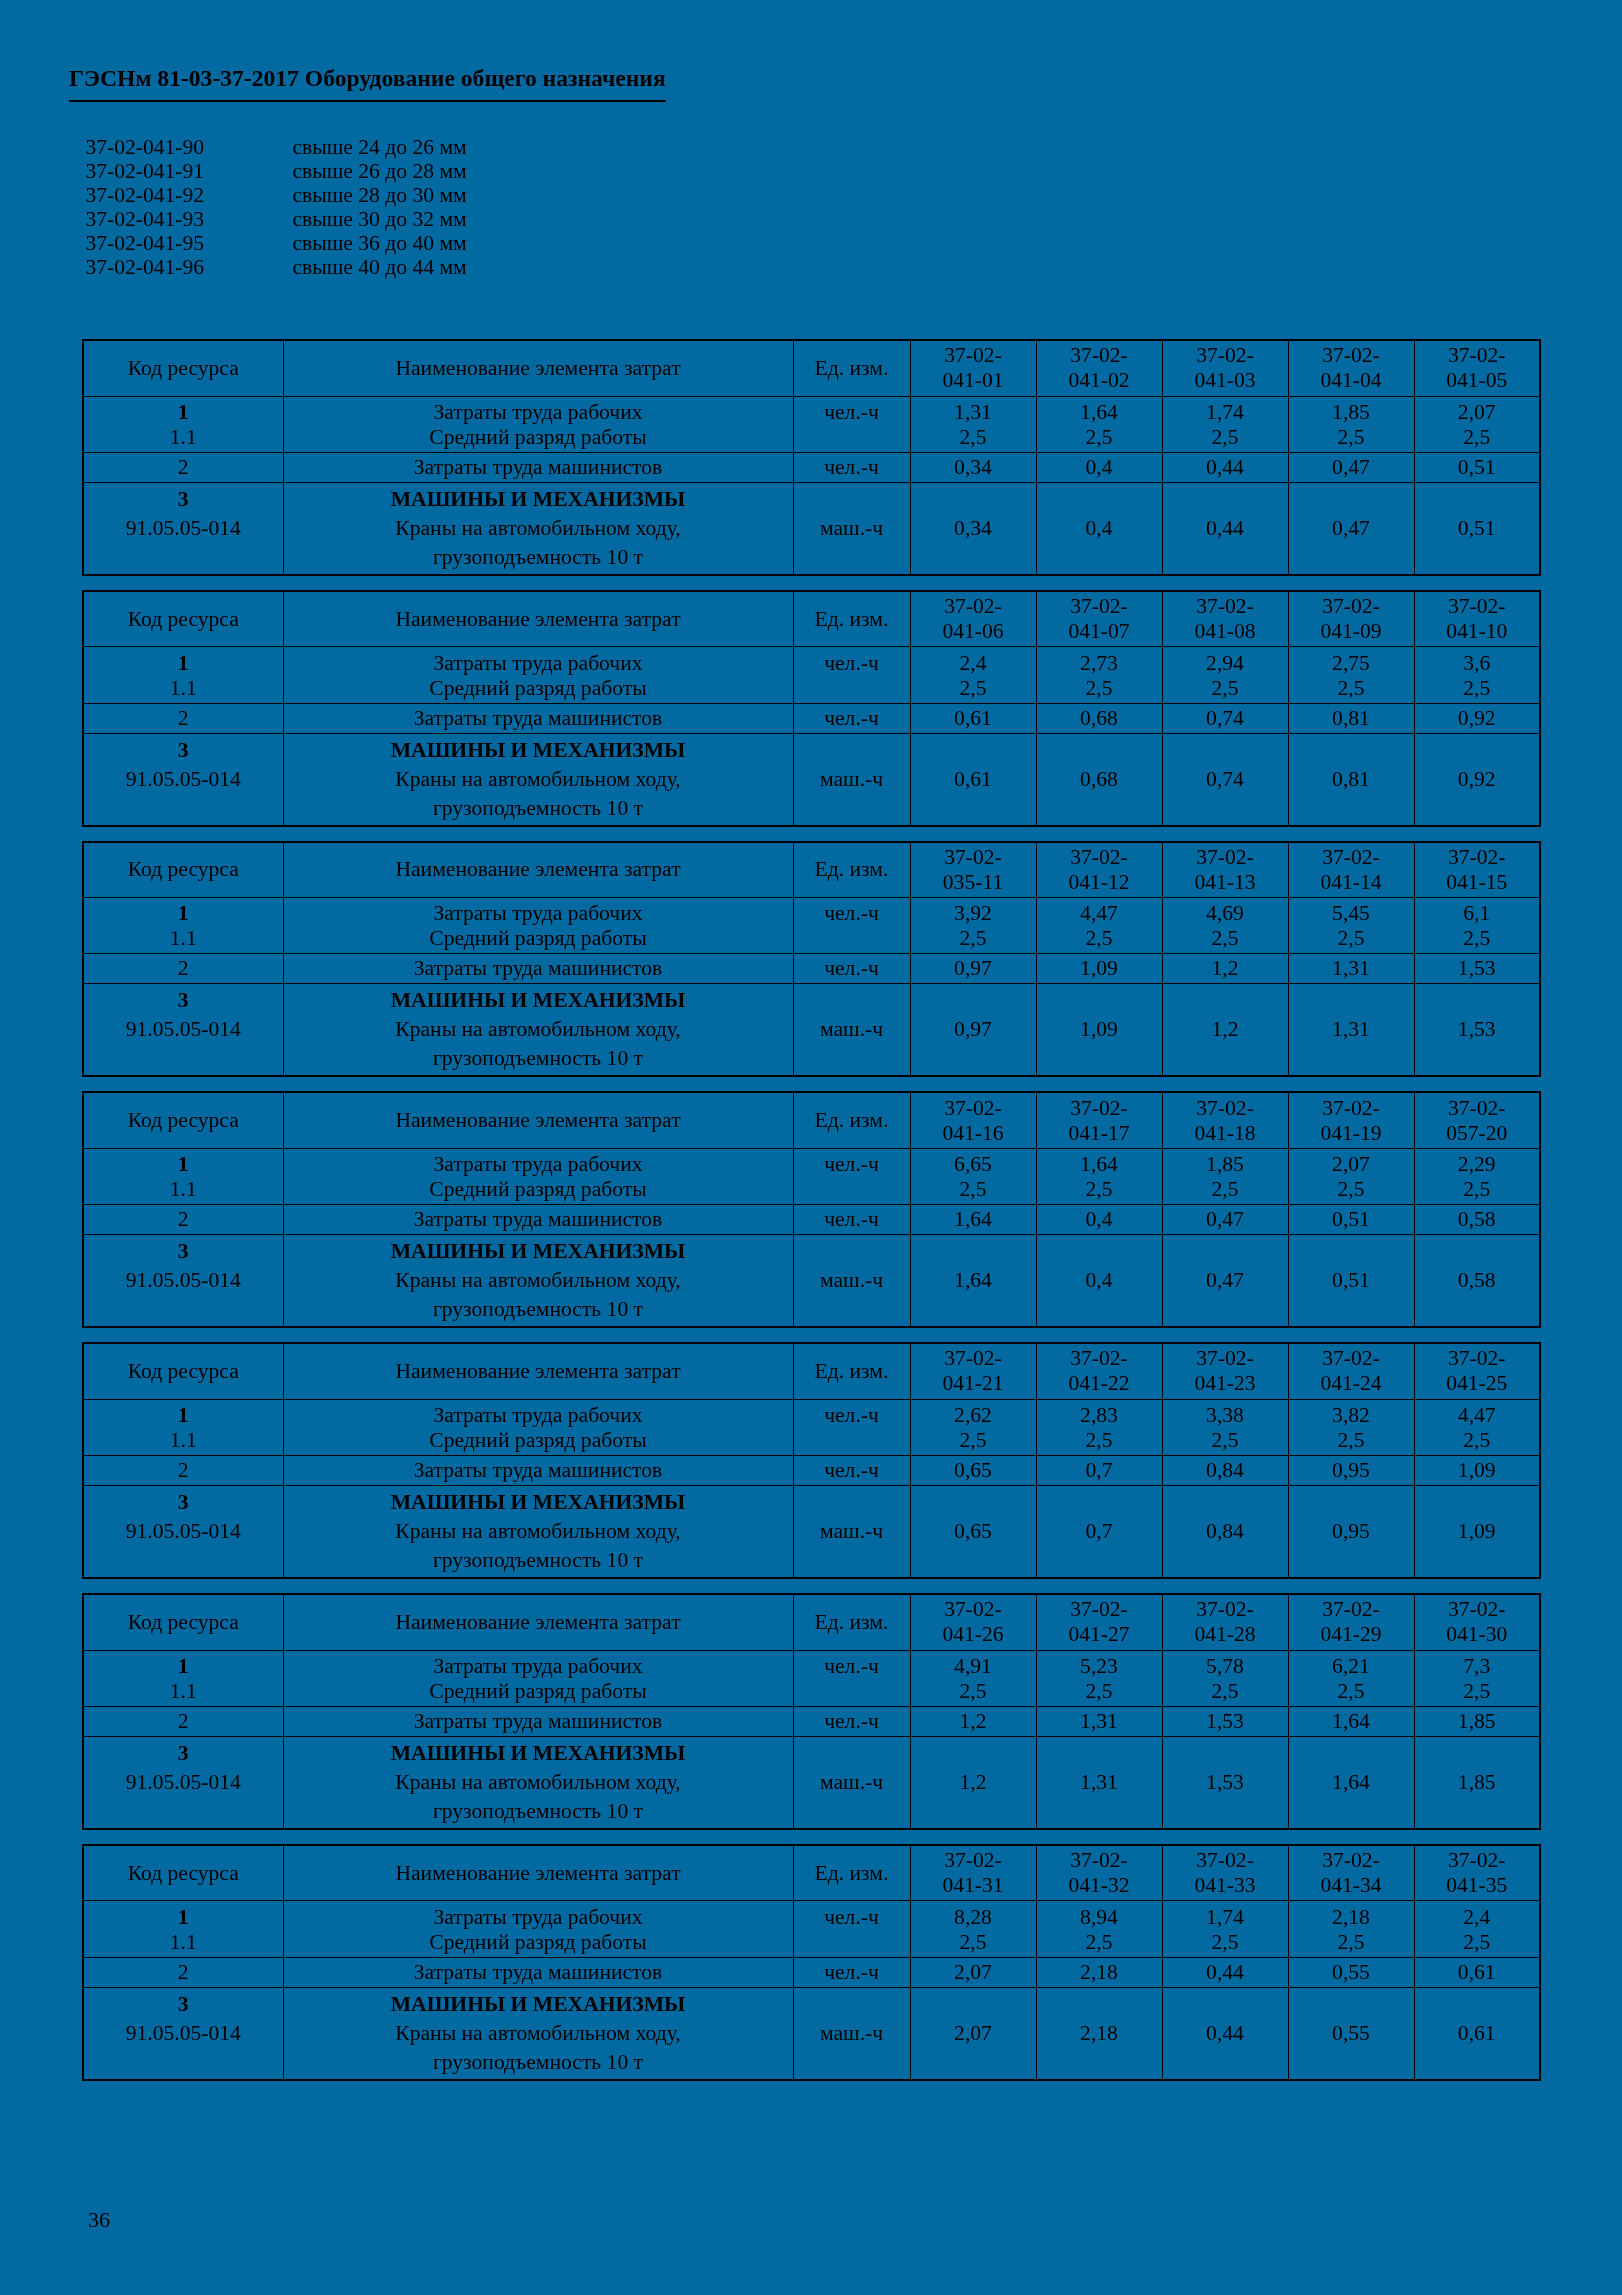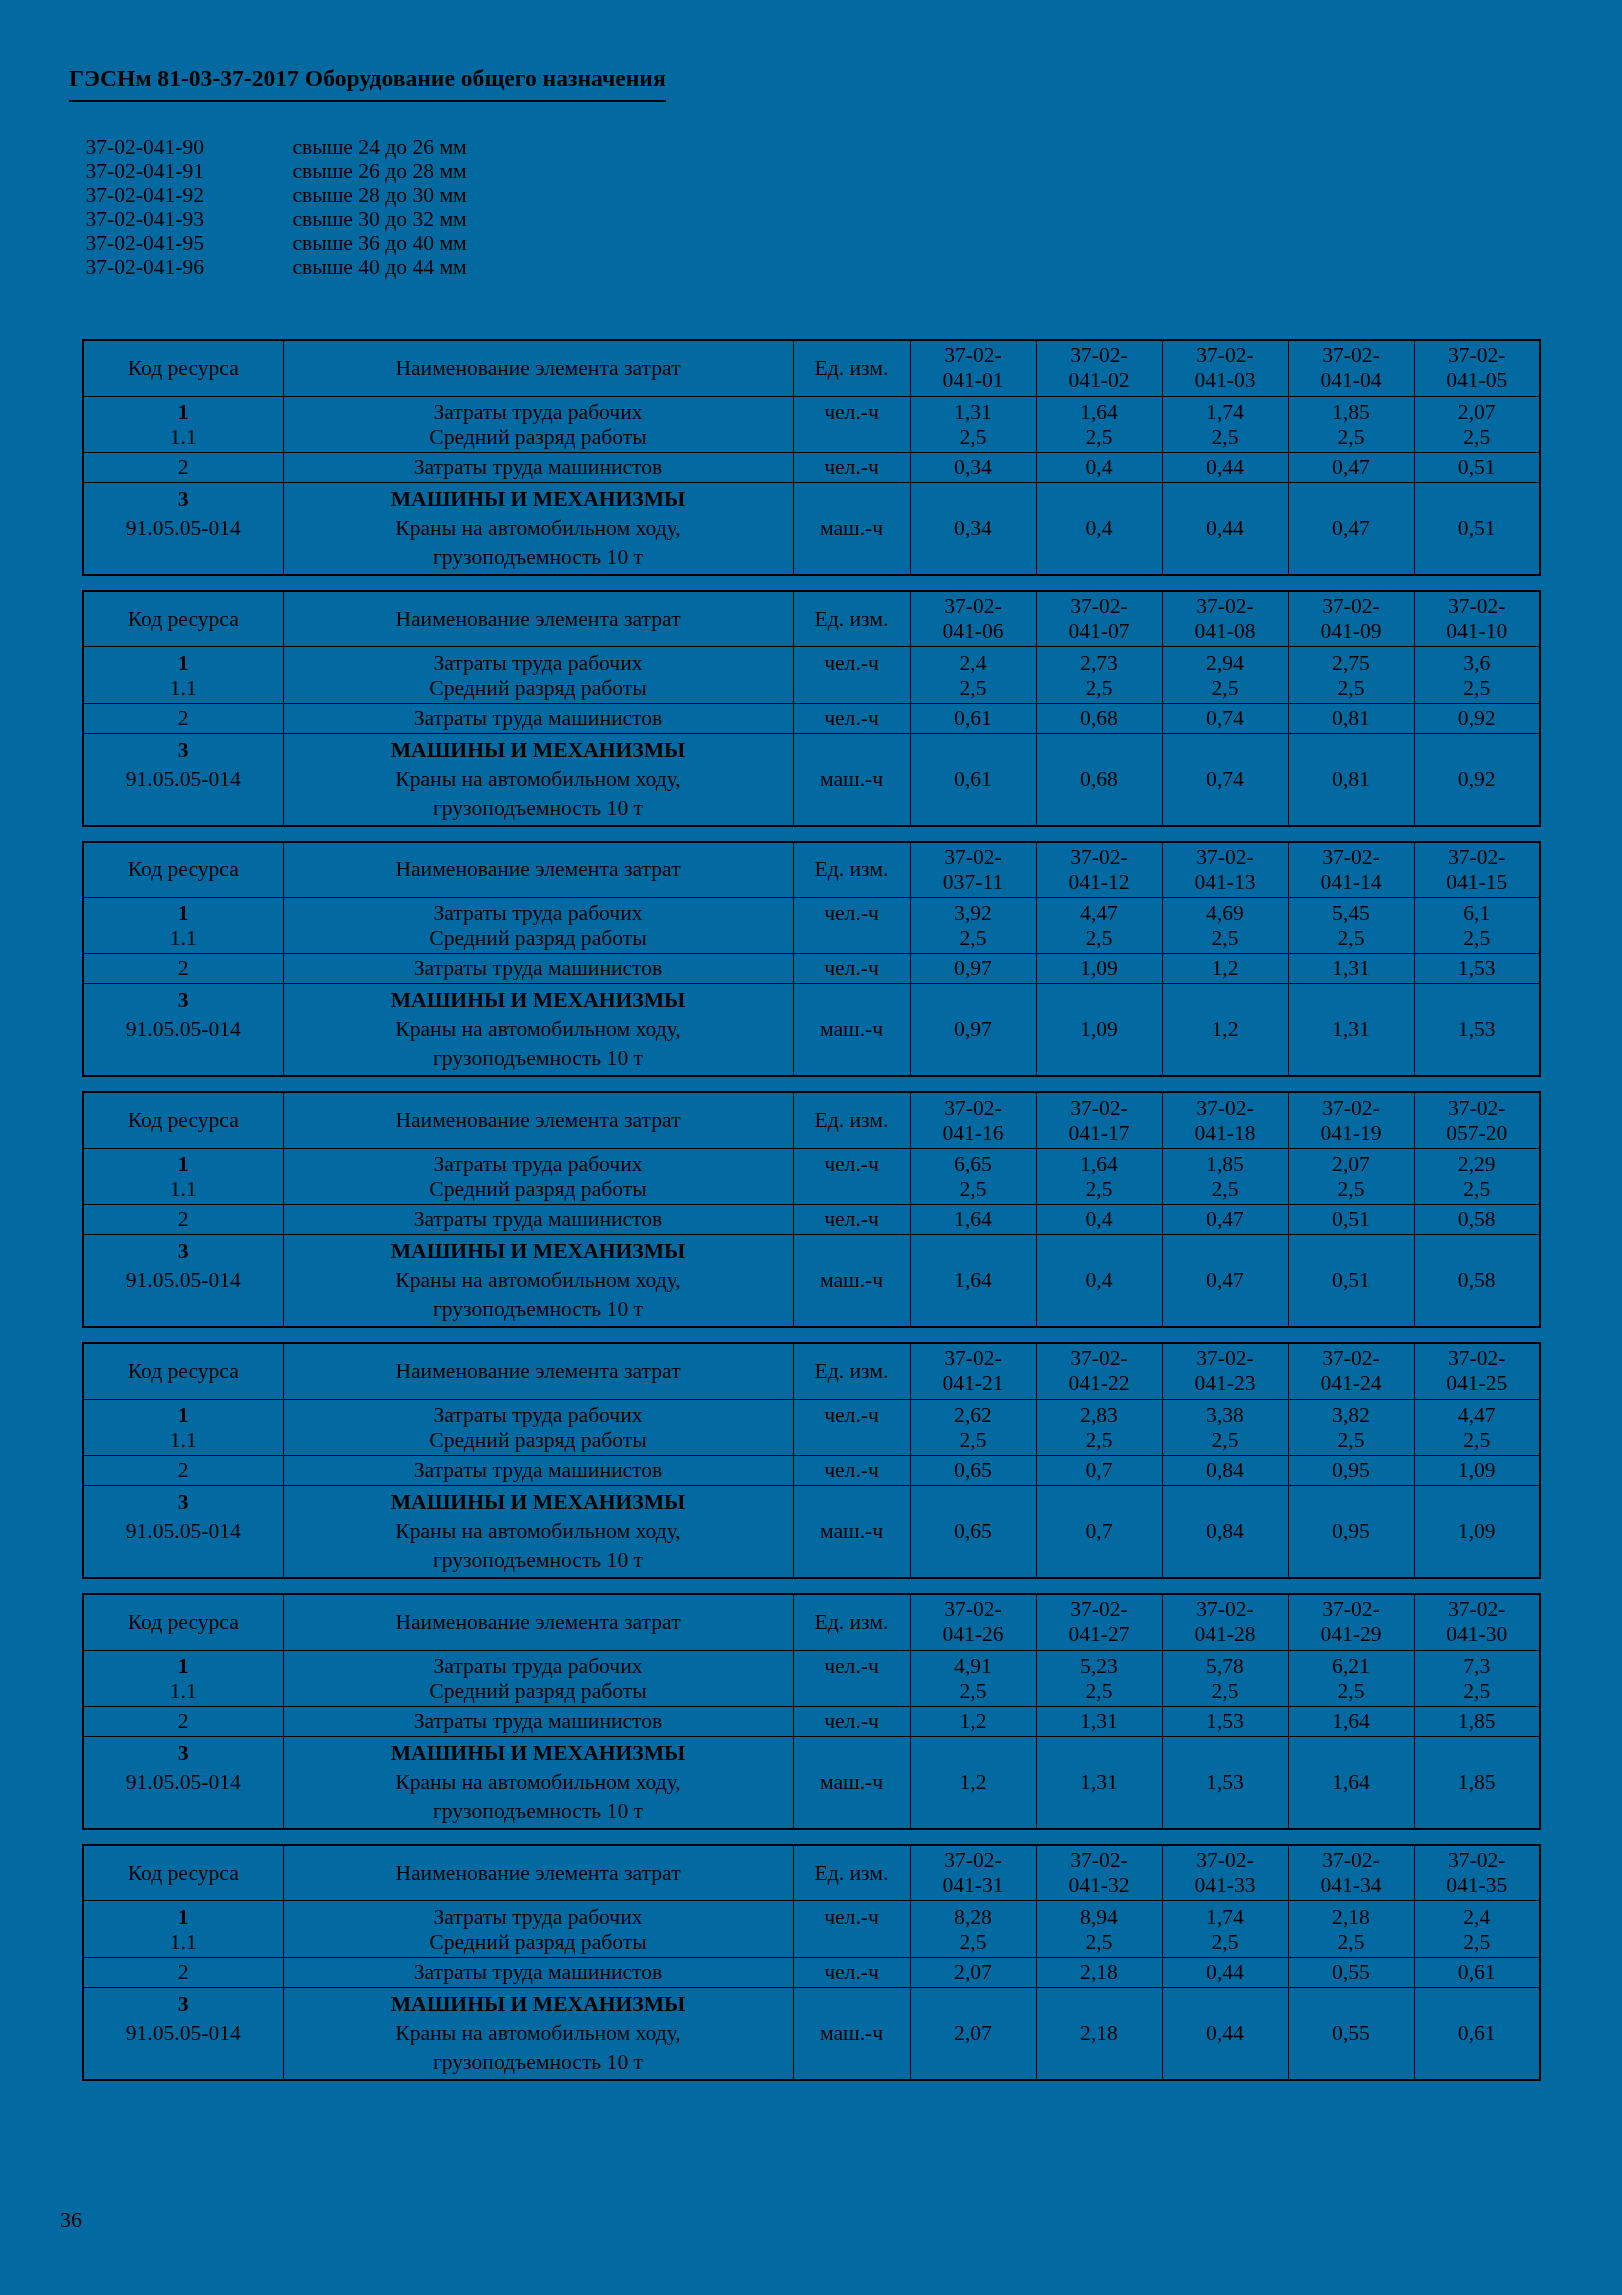--- a/index.html
+++ b/index.html
@@ -42,21 +42,21 @@
     line-height:25px;
     overflow:hidden;
   }
   .norm-table thead th { height:56px; }
   .row-labor td { height:56px; vertical-align:top; padding-top:3.3px; }
   .row-machinist td { height:30px; padding-top:1.3px; padding-bottom:1.3px; }
   .row-machines td { height:86px; line-height:29px; }
   .v-top { vertical-align:top !important; }
   .t-left { text-align:left; }
   .b { font-weight:bold; }
-  .page-number { position:absolute; left:60px; top:2207px; font-size:22px; }
+  .page-number { position:absolute; left:88px; top:2207px; font-size:22px; }
 </style>
 </head>
 <body>
 
 <div class="page">
 
   <div class="page-header">ГЭСНм 81-03-37-2017 Оборудование общего назначения</div>
 
   <div class="code-list" id="code-list">
   <div class="code-row">
@@ -307,21 +307,21 @@
       <col style="width:126px">
       <col style="width:126px">
     </colgroup>
     <thead>
       <tr>
         <th>Код ресурса</th>
         <th>Наименование элемента затрат</th>
         <th>Ед. изм.</th>
         <th>
           <div>37-02-</div>
-          <div>037-11</div>
+          <div>035-11</div>
         </th>
         <th>
           <div>37-02-</div>
           <div>041-12</div>
         </th>
         <th>
           <div>37-02-</div>
           <div>041-13</div>
         </th>
         <th>

